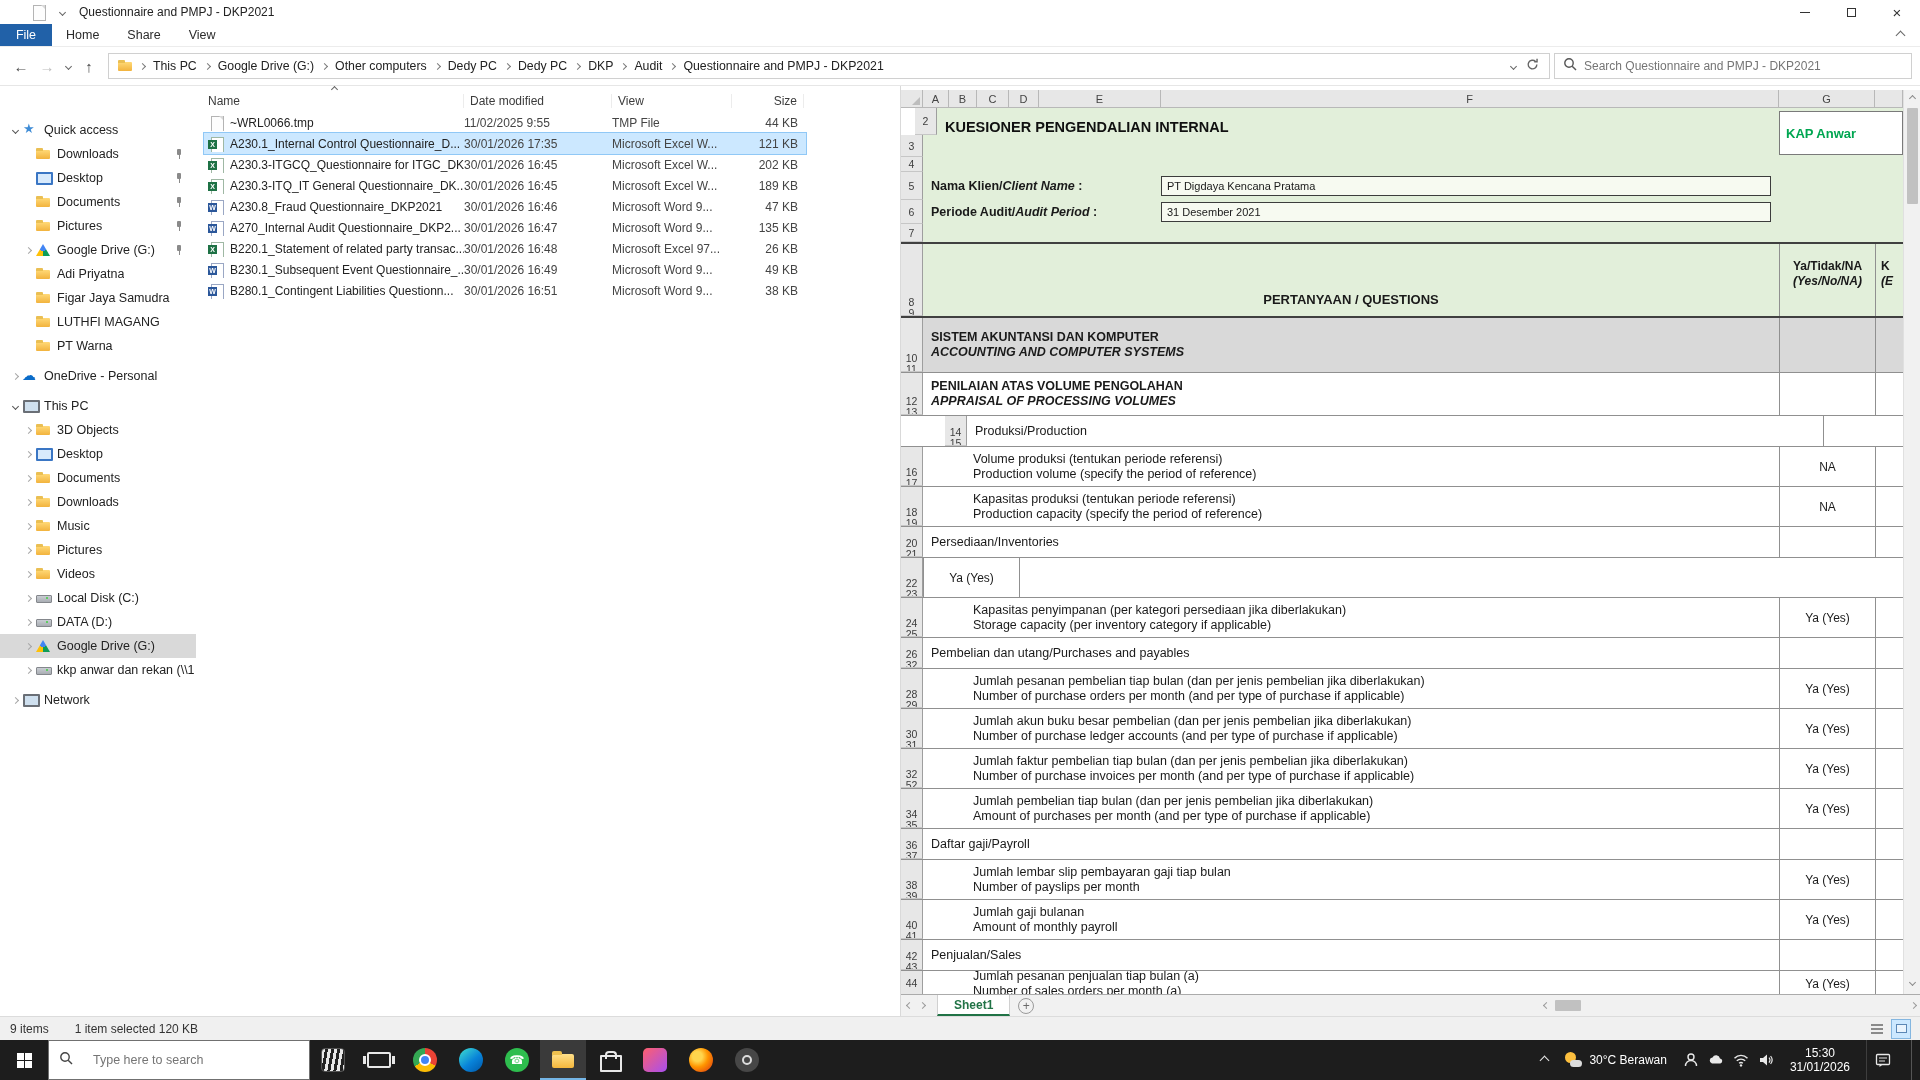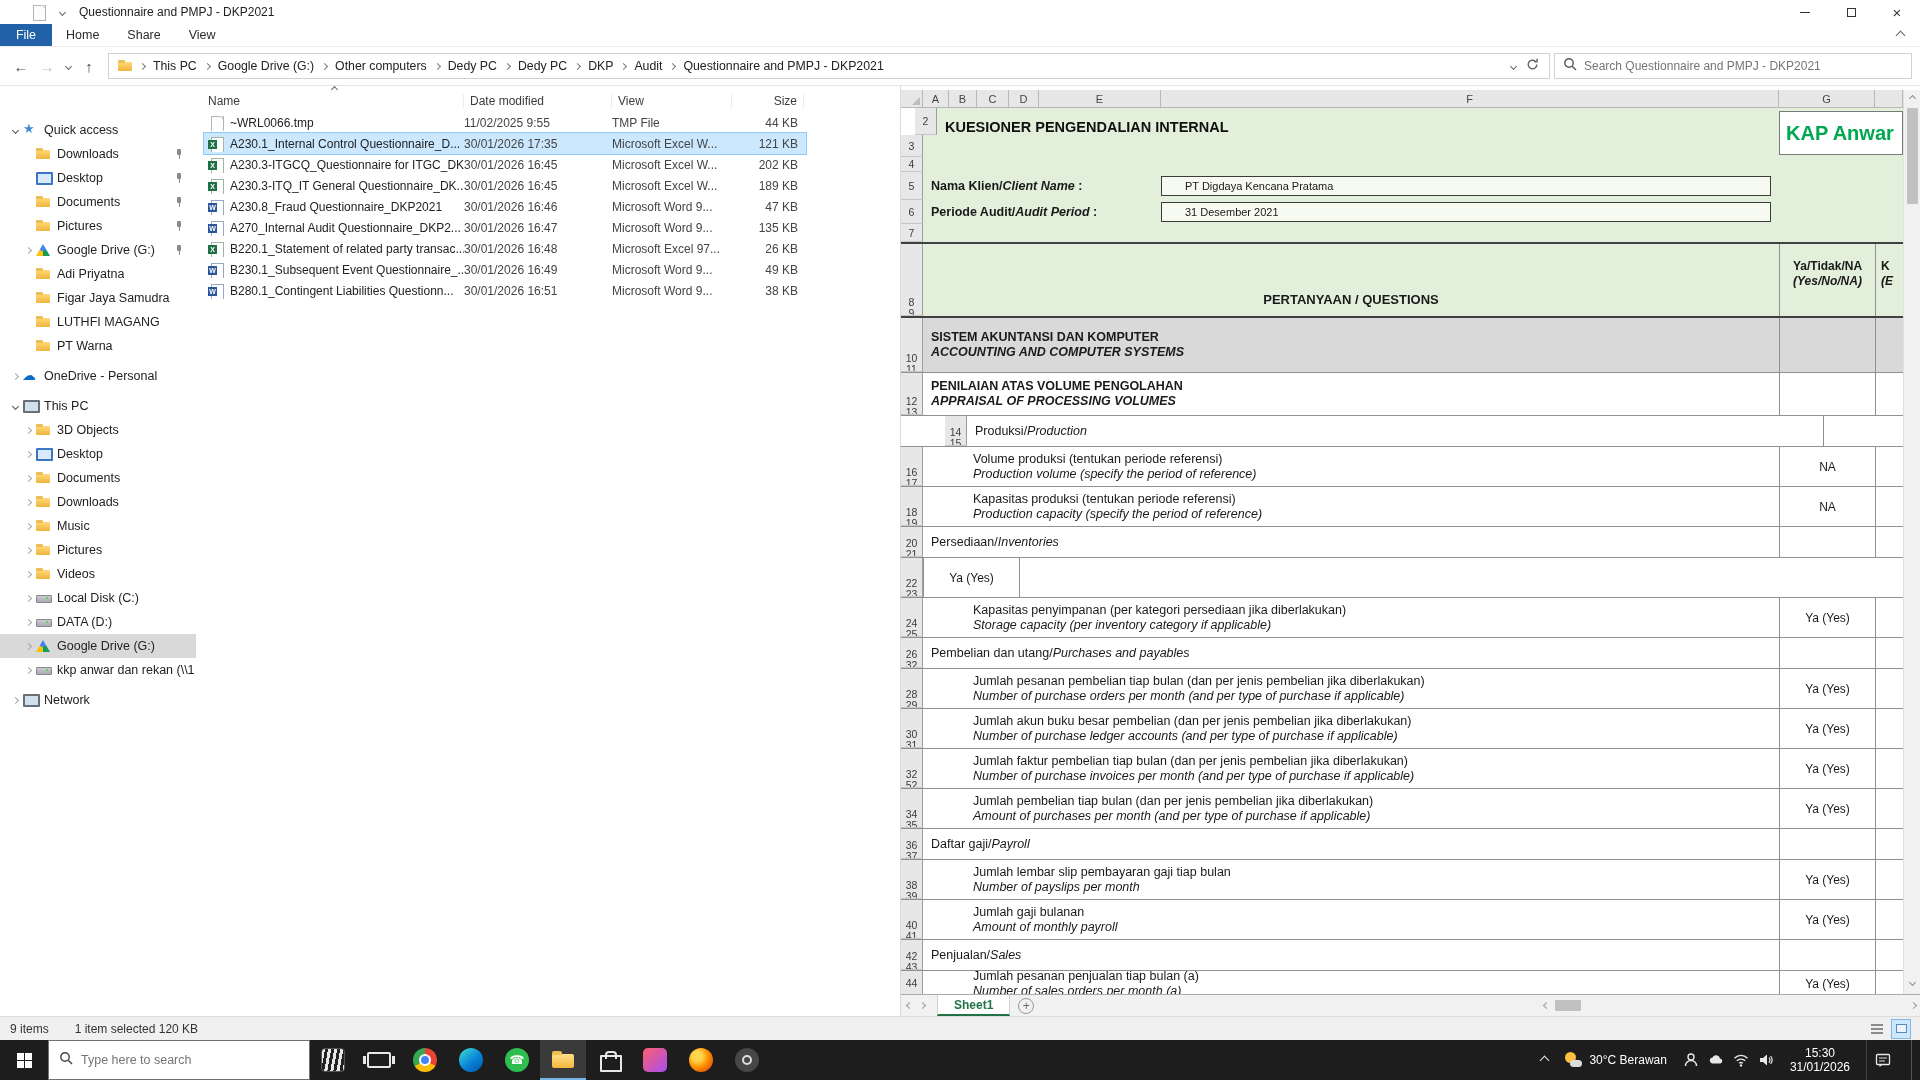--- a/index.html
+++ b/index.html
@@ -1,19 +1,19 @@
 <!DOCTYPE html>
 <html><head>
 <meta charset="utf-8">
 <style>
   *{box-sizing:border-box;margin:0;padding:0}
   html,body{width:1920px;height:1080px;overflow:hidden}
   body{font-family:"Liberation Sans",sans-serif;background:#fff;color:#1a1a1a}
   .screen{position:relative;width:1920px;height:1080px;overflow:hidden;background:#fff}
-  .it{font-style:italic}
+  .it{}
   .chev{display:inline-block;width:7px;height:7px;border-right:1.6px solid #666;border-bottom:1.6px solid #666}
   .chev.down{transform:rotate(45deg)}
   .chev.right{transform:rotate(-45deg)}
   .chev.up{transform:rotate(-135deg)}
   .chev.left{transform:rotate(135deg)}
   .chev.white{border-color:#e8e8e8}
   .chev.sm{width:5px;height:5px}
 
   
   .titlebar{position:absolute;top:0;left:0;right:0;height:24px;background:#fff;display:flex;align-items:center;padding-left:30px}
@@ -111,33 +111,33 @@
   .rnum{flex:0 0 22px;background:#e7e7e7;border-right:1px solid #9e9e9e;border-bottom:1px solid #c6c6c6;color:#3c3c3c;font-size:10.5px;display:flex;flex-direction:column;justify-content:flex-end;align-items:center;overflow:hidden}
   .rnum.solo{justify-content:center}
   .rnum .n2{height:7px;line-height:11px;overflow:hidden}
   .rcontent{flex:0 0 856px;position:relative;overflow:hidden}
   .ranswer{flex:0 0 96px;overflow:hidden}
   .rpartial{flex:1 1 auto;overflow:hidden}
   .t-title .rcontent{display:flex;align-items:flex-end;padding-left:8px;font-weight:bold;font-size:14.5px;color:#101010}
   .t-title-italic .rcontent{display:flex;align-items:center;padding-left:8px;font-weight:bold;font-style:italic;font-size:14px;color:#101010}
   .t-field .rcontent{display:flex;align-items:center;padding-left:8px;font-size:12.5px;font-weight:bold}
   .t-field .flabel .it{font-style:italic}
-  .valuebox{position:absolute;left:238px;top:50%;transform:translateY(-50%);width:610px;height:20px;border:1px solid #3c3c3c;background:#f7faf1;font-weight:normal;font-size:11px;display:flex;align-items:center;padding:0 23px}
+  .valuebox{position:absolute;left:238px;top:50%;transform:translateY(-50%);width:610px;height:20px;border:1px solid #3c3c3c;background:#f7faf1;font-weight:normal;font-size:11px;display:flex;align-items:center;padding:0 5px}
   .t-qheader .rcontent{display:flex;align-items:flex-end;justify-content:center;padding-bottom:9px;font-weight:bold;font-size:13px}
   .t-qheader .ranswer{display:flex;flex-direction:column;align-items:center;padding-top:15px;font-size:12px;line-height:15px}
   .t-qheader .rpartial{display:flex;flex-direction:column;padding-top:15px;padding-left:5px;font-size:12px;line-height:15px}
   .ah1{font-weight:bold}
   .ah2{font-weight:bold;font-style:italic}
   .t-section .rcontent{display:flex;flex-direction:column;justify-content:center;padding-left:8px;font-size:12.5px;font-weight:bold;line-height:15px}
   .t-section .sl2{font-style:italic}
   .t-category .rcontent{display:flex;align-items:center;padding-left:8px;font-size:12.5px}
   .t-question .rcontent{display:flex;flex-direction:column;justify-content:center;padding-left:50px;font-size:12.5px;line-height:15px}
   .t-question .ranswer,.t-category .ranswer,.t-section .ranswer{display:flex;align-items:center;justify-content:center;font-size:12px}
   .brandbox{position:absolute;left:878px;right:0;top:25px;height:44px;background:#fff;border:1px solid #7a7a7a;display:flex;align-items:center;padding-left:6px;overflow:hidden}
-  .brandbox span{color:#00a651;font-weight:bold;font-size:20px;white-space:nowrap}
+  .brandbox span{color:#00a651;font-weight:bold;font-size:13px;white-space:nowrap}
   .vscroll{position:absolute;top:4px;right:0;width:17px;bottom:22px;background:#f1f1f1;border-left:1px solid #e0e0e0;display:flex;flex-direction:column;align-items:center}
   .vs-arrow{height:16px;display:flex;align-items:center;justify-content:center}
   .v-thumb{width:11px;height:96px;background:#c1c1c1;margin-top:2px;border-radius:1px}
   .vs-bottom{margin-top:auto;margin-bottom:4px}
   .sheettabs{position:absolute;left:0;right:0;bottom:0;height:22px;background:#f1f1f1;border-top:1px solid #ababab;display:flex;align-items:center;padding-left:6px;gap:8px}
   .st-nav{border-color:#9a9a9a}
   .st-tab{height:100%;display:flex;align-items:center;background:#fff;padding:0 16px;margin-left:4px;font-size:12px;font-weight:bold;color:#217346;border-bottom:2px solid #217346;border-left:1px solid #d0d0d0;border-right:1px solid #d0d0d0}
   .st-add{width:16px;height:16px;border:1px solid #9a9a9a;border-radius:50%;color:#6a6a6a;font-size:12px;line-height:14px;text-align:center}
   .hscroll{margin-left:auto;margin-right:4px;display:flex;align-items:center;gap:4px;width:372px}
   .h-track{flex:1;height:11px;background:#f1f1f1;position:relative}
@@ -150,21 +150,21 @@
   .sb-ic{width:18px;height:18px;display:flex;align-items:center;justify-content:center}
   .sb-list i{width:12px;height:10px;background:repeating-linear-gradient(#8a8a8a 0 2px,transparent 2px 4px)}
   .sb-thumb{background:#cce8ff;outline:1px solid #84b6e0}
   .sb-thumb i{width:11px;height:9px;border:1px solid #5b87b5;background:#eaf4fd}
 
   
   .taskbar{position:absolute;left:0;right:0;top:1040px;height:40px;background:#1d1d1d;display:flex;align-items:stretch}
   .tb-start{width:48px;background:none;border:none;display:flex;align-items:center;justify-content:center}
   .winlogo{display:grid;grid-template-columns:7px 7px;grid-template-rows:7px 7px;gap:1px}
   .winlogo i{background:#fff}
-  .tb-search{width:262px;background:#fff;display:flex;align-items:center;gap:8px;padding:0 10px;border:1px solid #707070}
+  .tb-search{width:262px;background:#fff;display:flex;align-items:center;gap:20px;padding:0 10px;border:1px solid #707070}
   .tb-search input{border:none;outline:none;font-size:12.5px;color:#5a5a5a;width:100%;font-family:"Liberation Sans",sans-serif;background:transparent}
   #tb-apps{display:flex}
   .tb-app{width:46px;display:flex;align-items:center;justify-content:center}
   .tb-app.active{background:rgba(255,255,255,.13);box-shadow:inset 0 -2px 0 #75b6e7}
   .ti{width:24px;height:24px;position:relative;flex:0 0 24px}
   .ta-zebra-app .ti{background:repeating-linear-gradient(100deg,#e8e8e8 0 3px,#222 3px 6px);border-radius:4px;border:1px solid #555}
   .ta-task-view .ti{width:20px;height:16px;border:2px solid #e8e8e8;border-radius:2px}
   .ta-task-view .ti:before{content:"";position:absolute;left:-6px;top:2px;width:3px;height:8px;background:#e8e8e8}
   .ta-task-view .ti:after{content:"";position:absolute;right:-6px;top:2px;width:3px;height:8px;background:#e8e8e8}
   .ta-chrome .ti{border-radius:50%;background:conic-gradient(#ea4335 0 33%,#fbbc05 0 66%,#34a853 0)}

